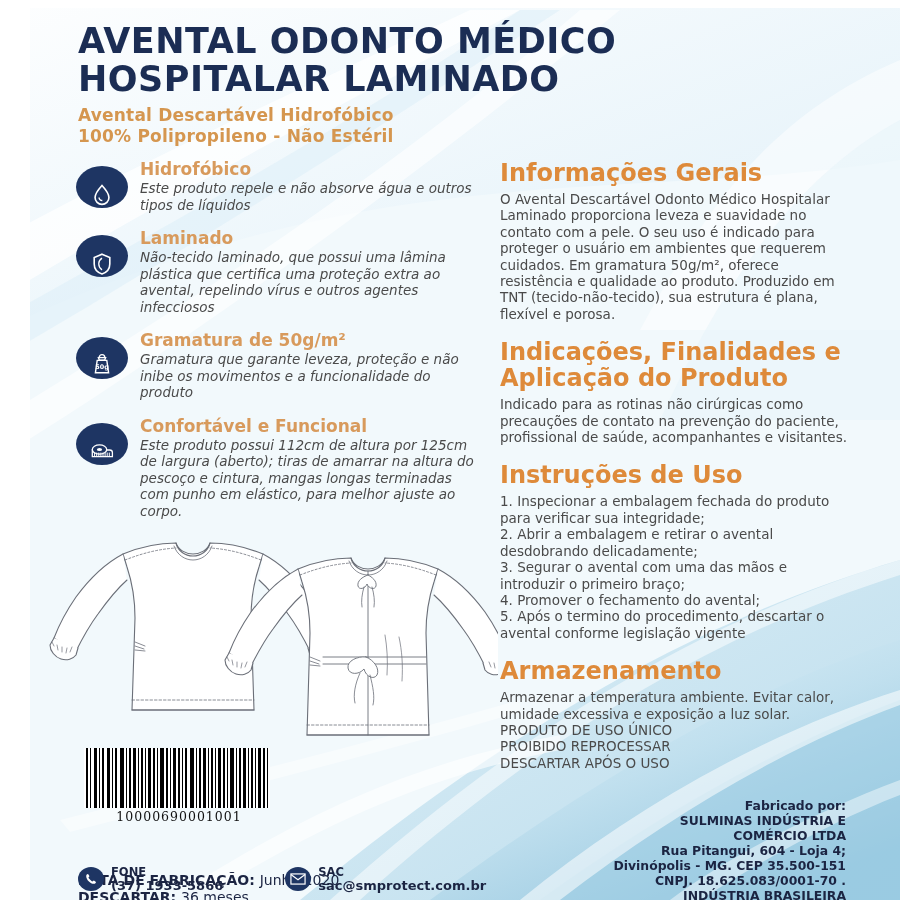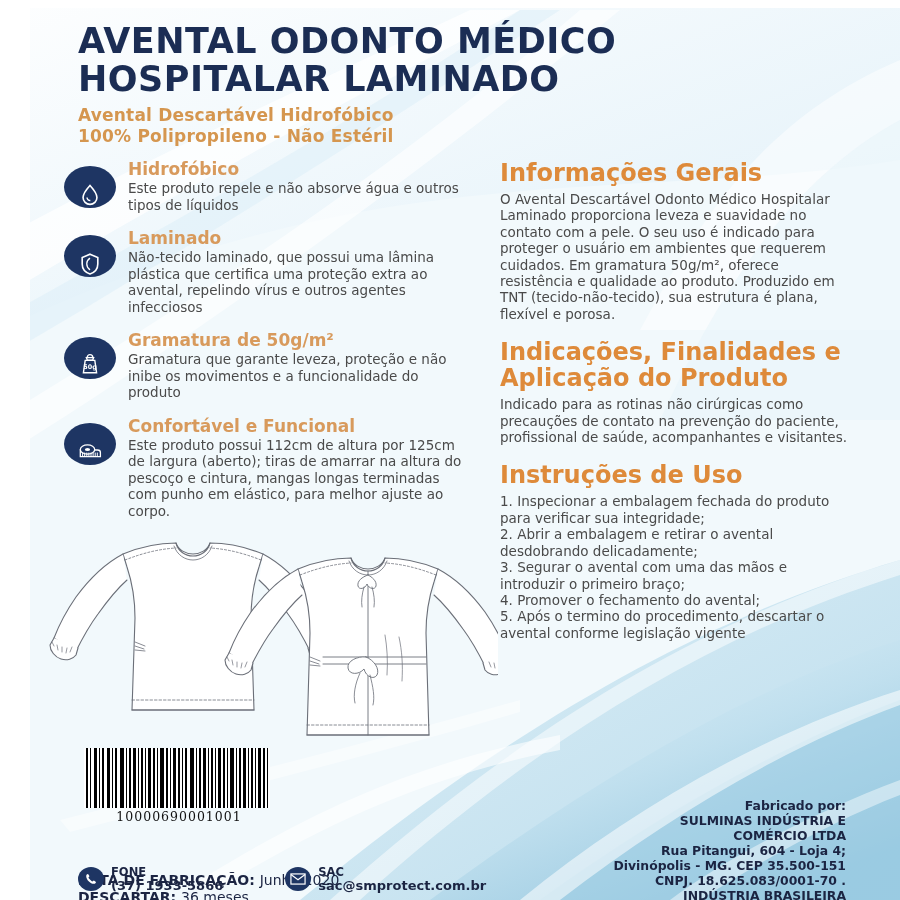--- a/index.html
+++ b/index.html
@@ -29,34 +29,34 @@
     font-family:"DejaVu Sans","Liberation Sans",sans-serif;
     font-weight:bold;font-size:35px;line-height:38px;
     color:#1b2d54;letter-spacing:0.5px;margin:0;
   }
   .subtitle{
     font-weight:bold;font-size:17px;line-height:21px;color:#d5964f;margin-top:7px;
     letter-spacing:0.2px;
   }
 
   
-  .features{position:absolute;left:64px;top:160px;width:400px;}
+  .features{position:absolute;left:76px;top:160px;width:400px;}
   .feature{display:flex;align-items:flex-start;margin-bottom:16px;}
   .feat-icon{
     flex:0 0 auto;width:52px;height:42px;border-radius:50%;
     background:#1e3563;display:flex;align-items:flex-end;justify-content:center;
     margin-right:12px;margin-top:6px;
   }
   .feat-icon svg{display:block;}
   .feat-body{flex:1 1 auto;padding-top:0px;}
   .feat-title{
     font-weight:bold;font-size:17px;color:#d89a5c;line-height:19px;margin-bottom:1px;
   }
   .feat-desc{
-    font-size:13.5px;line-height:16.5px;color:#4a4a4a;
+    font-size:13.5px;line-height:16.5px;color:#4a4a4a;font-style:italic;
   }
 
   
   .rightcol{position:absolute;left:500px;top:160px;width:352px;}
   .sec-head{
     font-weight:bold;font-size:24px;line-height:26px;color:#de8a3a;margin:0 0 5px 0;
   }
   .sec-body{
     font-size:13.5px;line-height:16.4px;color:#4a4a4a;margin-bottom:17px;
   }
@@ -231,20 +231,27 @@
 
       <div>
         <div class="sec-head">Instruções de Uso</div>
         <div class="sec-body" style="white-space:pre-line;">1. Inspecionar a embalagem fechada do produto para verificar sua integridade;
 2. Abrir a embalagem e retirar o avental desdobrando delicadamente;
 3. Segurar o avental com uma das mãos e introduzir o primeiro braço;
 4. Promover o fechamento do avental;
 5. Após o termino do procedimento, descartar o avental conforme legislação vigente</div>
       </div>
 
+      <div>
+        <div class="sec-head">Armazenamento</div>
+        <div class="sec-body" style="white-space:pre-line;">Armazenar a temperatura ambiente. Evitar calor, umidade excessiva e exposição a luz solar.
+PRODUTO DE USO ÚNICO
+PROIBIDO REPROCESSAR
+DESCARTAR APÓS O USO</div>
+      </div>
 
     </div>
 
     <div class="garments">
       <svg width="470" height="300" viewBox="0 0 470 300" fill="none" stroke="#6b6f78" stroke-width="1.1" stroke-linejoin="round" stroke-linecap="round">
 
         <g>
 
           <path d="M95,34 C112,27 130,23 148,23 C150,30 158,34 165,34 C172,34 180,30 182,23 C200,23 218,27 235,34
                    L231,47 C226,62 223,80 223,98 L226,190 L104,190 L107,98 C107,80 104,62 99,47 Z" fill="#ffffff"></path>

